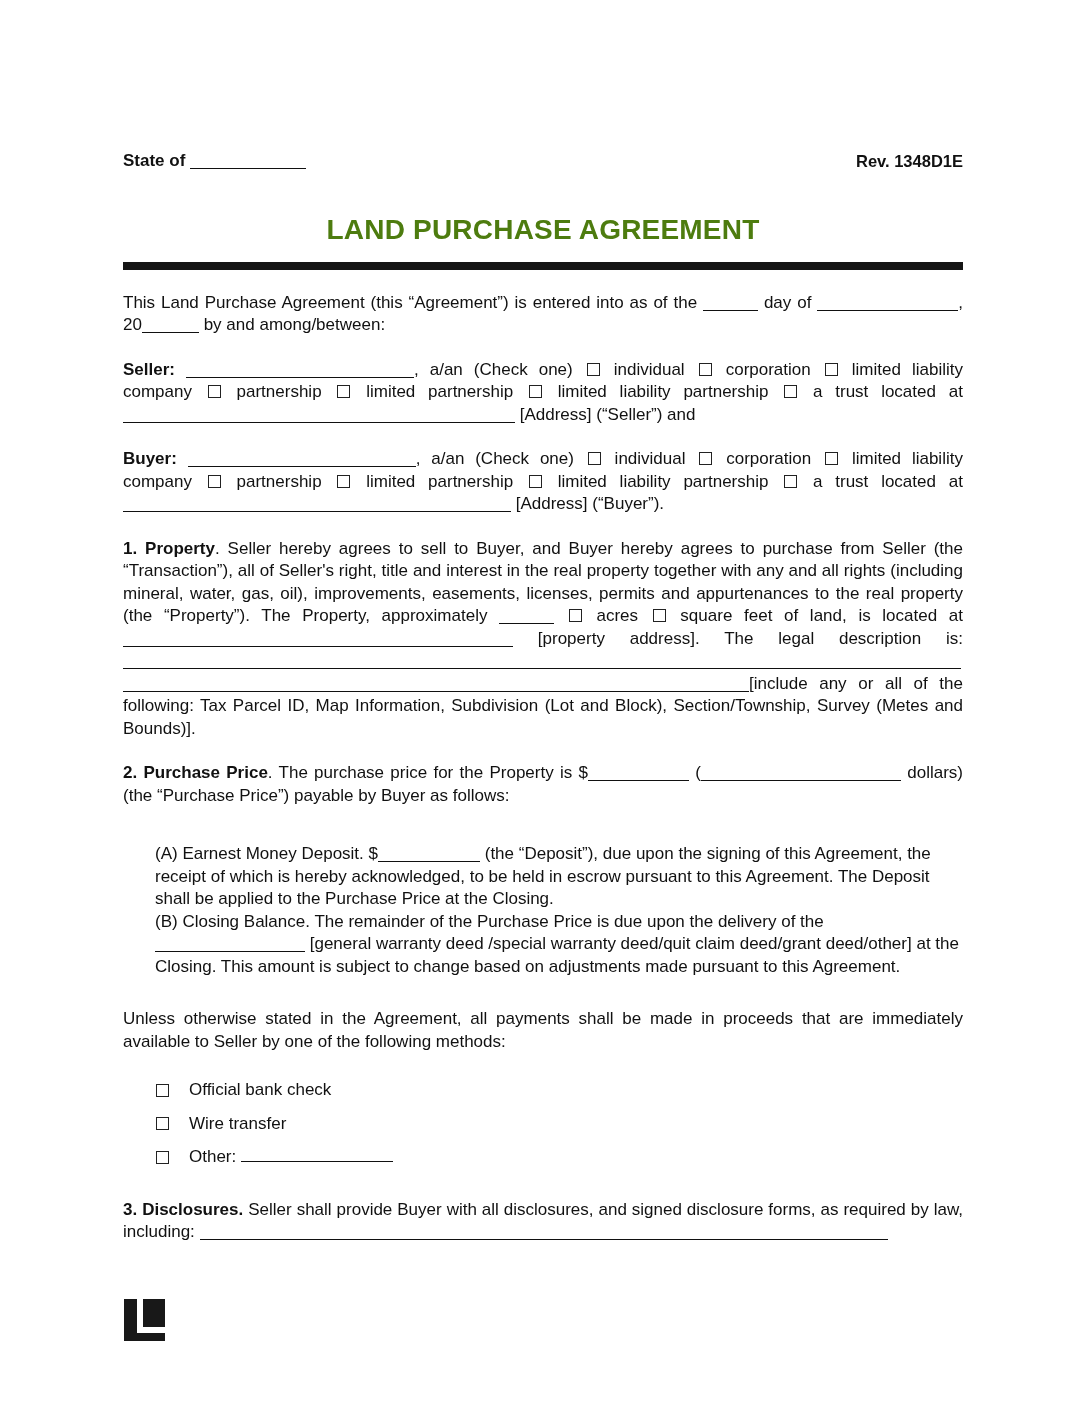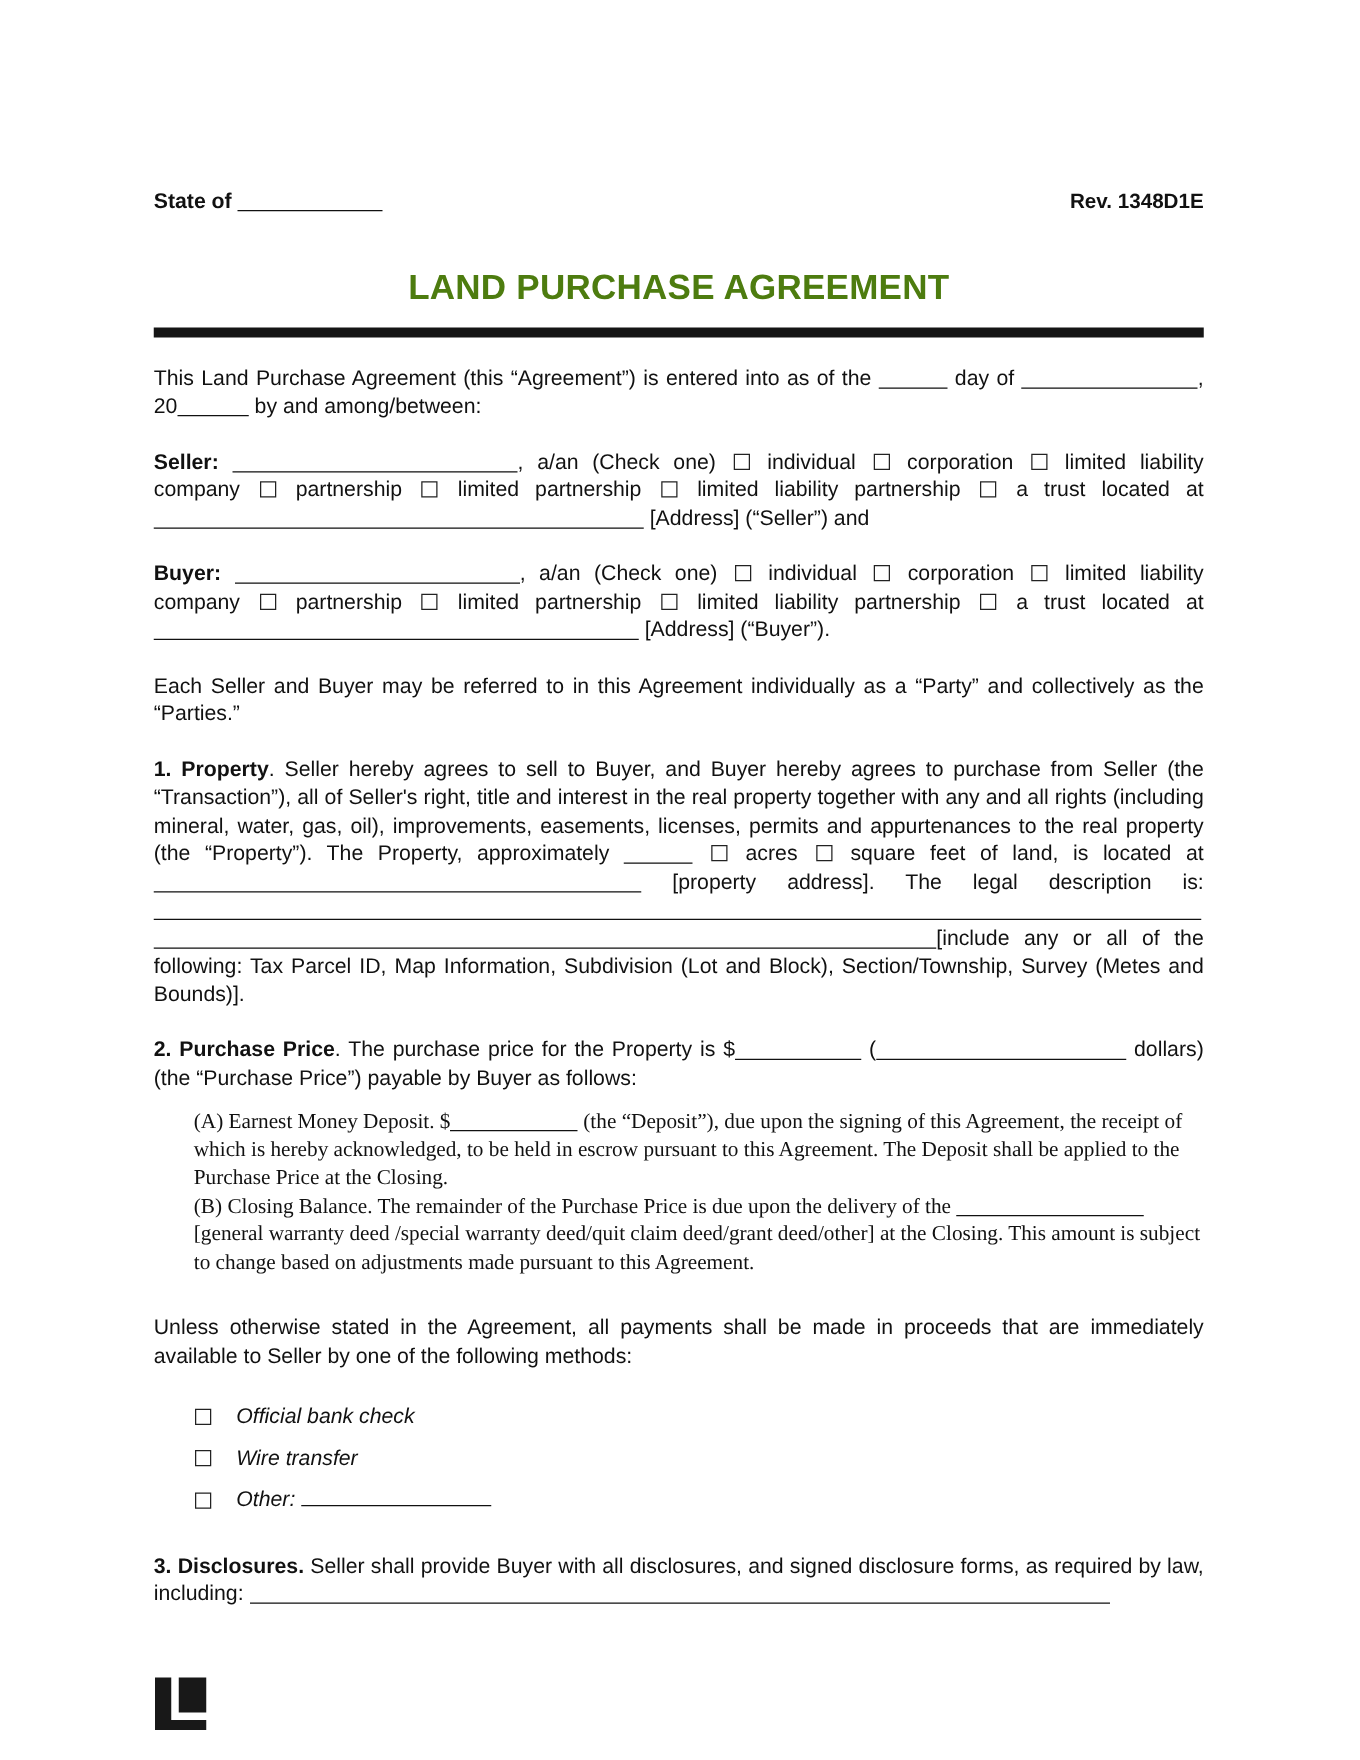--- a/index.html
+++ b/index.html
@@ -32,25 +32,25 @@
     border-bottom: 1.8px solid #111; vertical-align: -3px;
   }
 
   
   .cb {
     display: inline-block; width: 13px; height: 13px;
     border: 1.6px solid #222; background: #fff;
     vertical-align: -1px; margin: 0 3px;
   }
 
-  .indent-block { margin-left: 32px; margin-top: 12px; text-align: left; font-family: Liberation Serif, serif; }
+  .indent-block { margin-left: 32px; margin-top: 36px; text-align: left; }
   .indent-block p { margin: 0; text-align: left; }
 
   .pay-list { list-style: none; margin-top: 26px; margin-left: 33px; }
-  .pay-list li { display: flex; align-items: baseline; margin-bottom: 11px; font-style: italic; }
+  .pay-list li { display: flex; align-items: baseline; margin-bottom: 11px; }
   .pay-list .cb { margin: 0 20px 0 0; flex: 0 0 auto; align-self: center; }
 
   .logo { margin-top: 52px; }
   .logo svg { display: block; }
 </style>
 </head>
 <body>
 
 <div class="page">
 
@@ -61,21 +61,20 @@
 
   <h1 class="doc-title">LAND PURCHASE AGREEMENT</h1>
   <div class="title-rule"></div>
 
   <p class="para"><span>This Land Purchase Agreement (this “Agreement”) is entered into as of the</span> <span class="blank" style="width:55px"></span> <span>day of</span> <span class="blank" style="width:141px"></span><span>, 20</span><span class="blank" style="width:57px"></span> <span>by and among/between:</span></p>
 
   <p class="para"><b>Seller:</b> <span class="blank" style="width:228px"></span><span>, a/an (Check one)</span> <span class="cb"></span> <span>individual</span> <span class="cb"></span> <span>corporation</span> <span class="cb"></span> <span>limited liability company</span> <span class="cb"></span> <span>partnership</span> <span class="cb"></span> <span>limited partnership</span> <span class="cb"></span> <span>limited liability partnership</span> <span class="cb"></span> <span>a trust</span> <span>located at</span> <span class="blank" style="width:392px"></span> <span>[Address] (“Seller”) and</span></p>
 
   <p class="para"><b>Buyer:</b> <span class="blank" style="width:228px"></span><span>, a/an (Check one)</span> <span class="cb"></span> <span>individual</span> <span class="cb"></span> <span>corporation</span> <span class="cb"></span> <span>limited liability company</span> <span class="cb"></span> <span>partnership</span> <span class="cb"></span> <span>limited partnership</span> <span class="cb"></span> <span>limited liability partnership</span> <span class="cb"></span> <span>a trust</span> <span>located at</span> <span class="blank" style="width:388px"></span> <span>[Address] (“Buyer”).</span></p>
 
-  <p class="para">Each Seller and Buyer may be referred to in this Agreement individually as a “Party” and collectively as the “Parties.”</p>
 
   <p class="para"><b>1. Property</b><span>. Seller hereby agrees to sell to Buyer, and Buyer hereby agrees to purchase from Seller (the “Transaction”), all of Seller's right, title and interest in the real property together with any and all rights (including mineral, water, gas, oil), improvements, easements, licenses, permits and appurtenances to the real property (the “Property”). The Property, approximately</span> <span class="blank" style="width:55px"></span> <span class="cb"></span> <span>acres</span> <span class="cb"></span> <span>square feet of land, is located at</span> <span class="blank" style="width:390px"></span> <span>[property address]. The legal description is:</span> <span class="blank" style="width:838px"></span> <span class="blank" style="width:626px"></span><span>[include any or all of the following: Tax Parcel ID, Map Information, Subdivision (Lot and Block), Section/Township, Survey (Metes and Bounds)].</span></p>
 
   <p class="para"><b>2. Purchase Price</b><span>.  The purchase price for the Property is $</span><span class="blank" style="width:101px"></span> <span>(</span><span class="blank" style="width:200px"></span> <span>dollars) (the “Purchase Price”) payable by Buyer as follows:</span></p>
 
   <div class="indent-block">
     <p><span>(A) Earnest Money Deposit. $</span><span class="blank" style="width:102px"></span> <span>(the “Deposit”), due upon the signing of this Agreement, the receipt of which is hereby acknowledged, to be held in escrow pursuant to this Agreement. The Deposit shall be applied to the Purchase Price at the Closing.</span></p>
     <p><span>(B) Closing Balance. The remainder of the Purchase Price is due upon the delivery of the</span> <span class="blank" style="width:150px"></span> <span>[general warranty deed /special warranty deed/quit claim deed/grant deed/other] at the Closing.  This amount is subject to change based on adjustments made pursuant to this Agreement.</span></p>
   </div>
 

